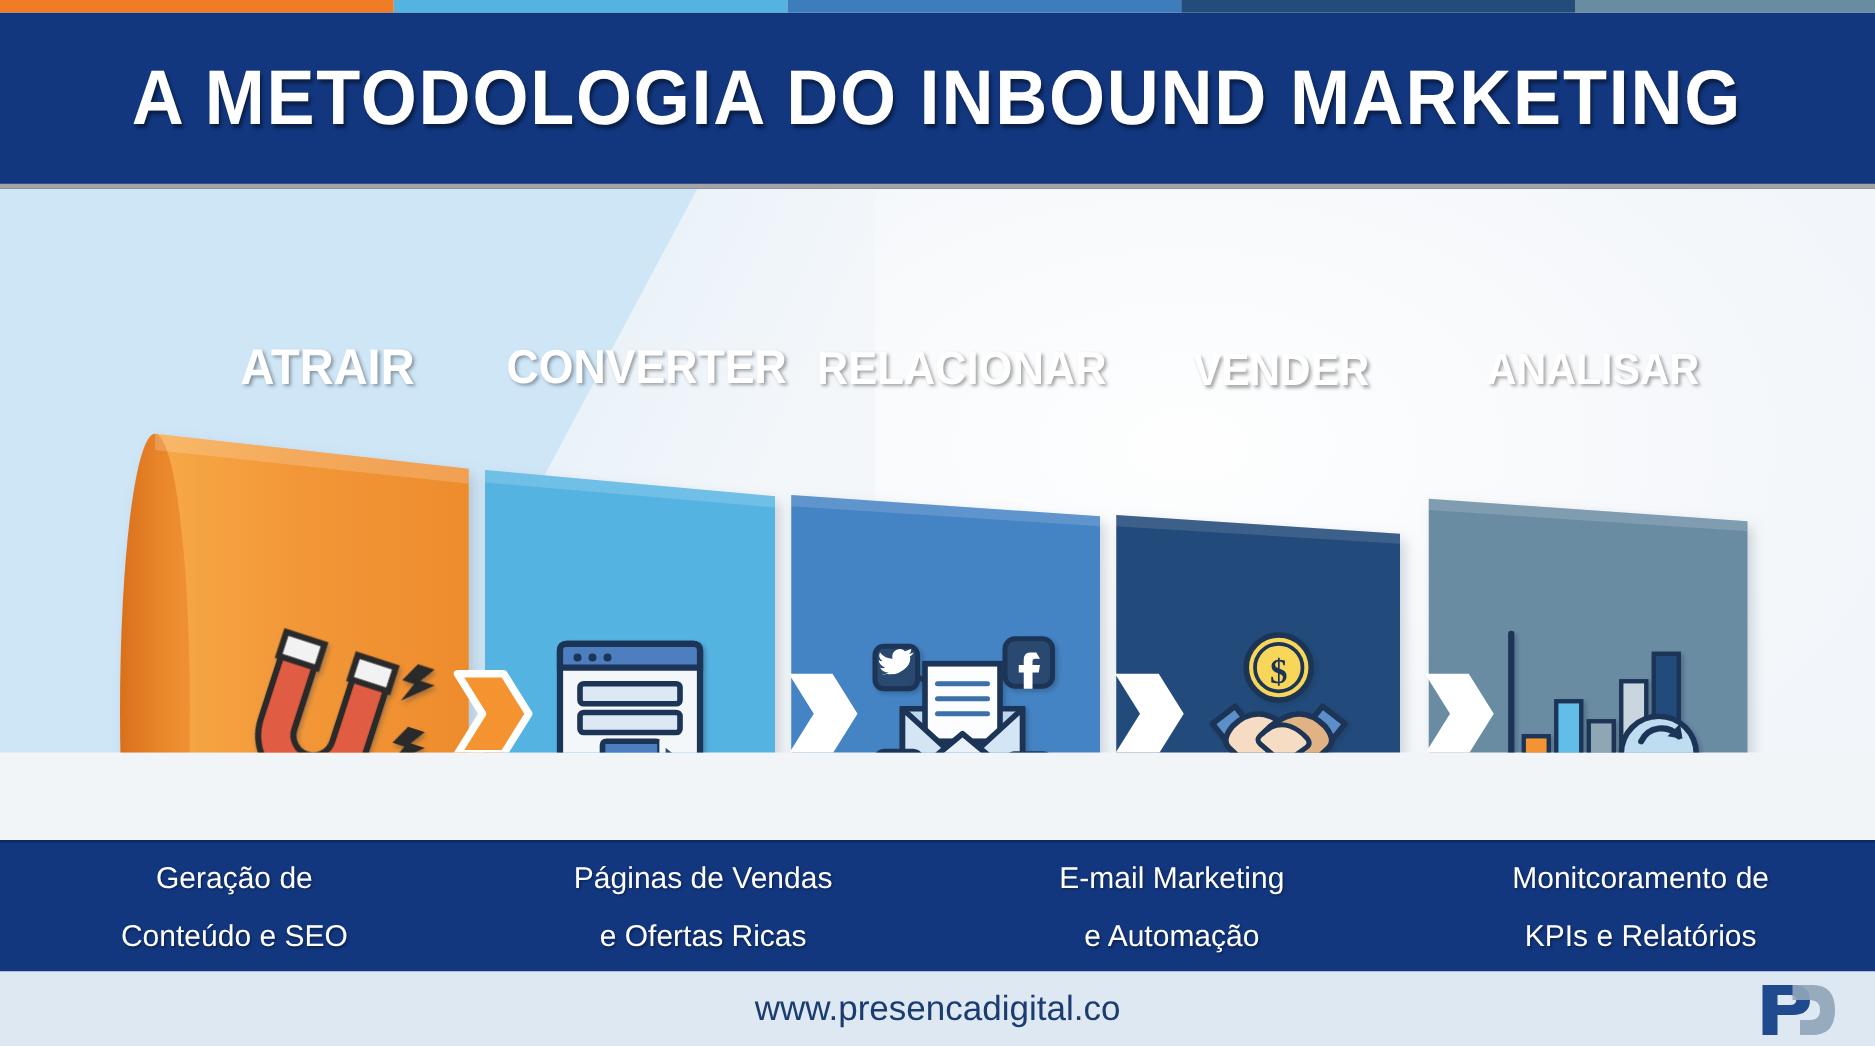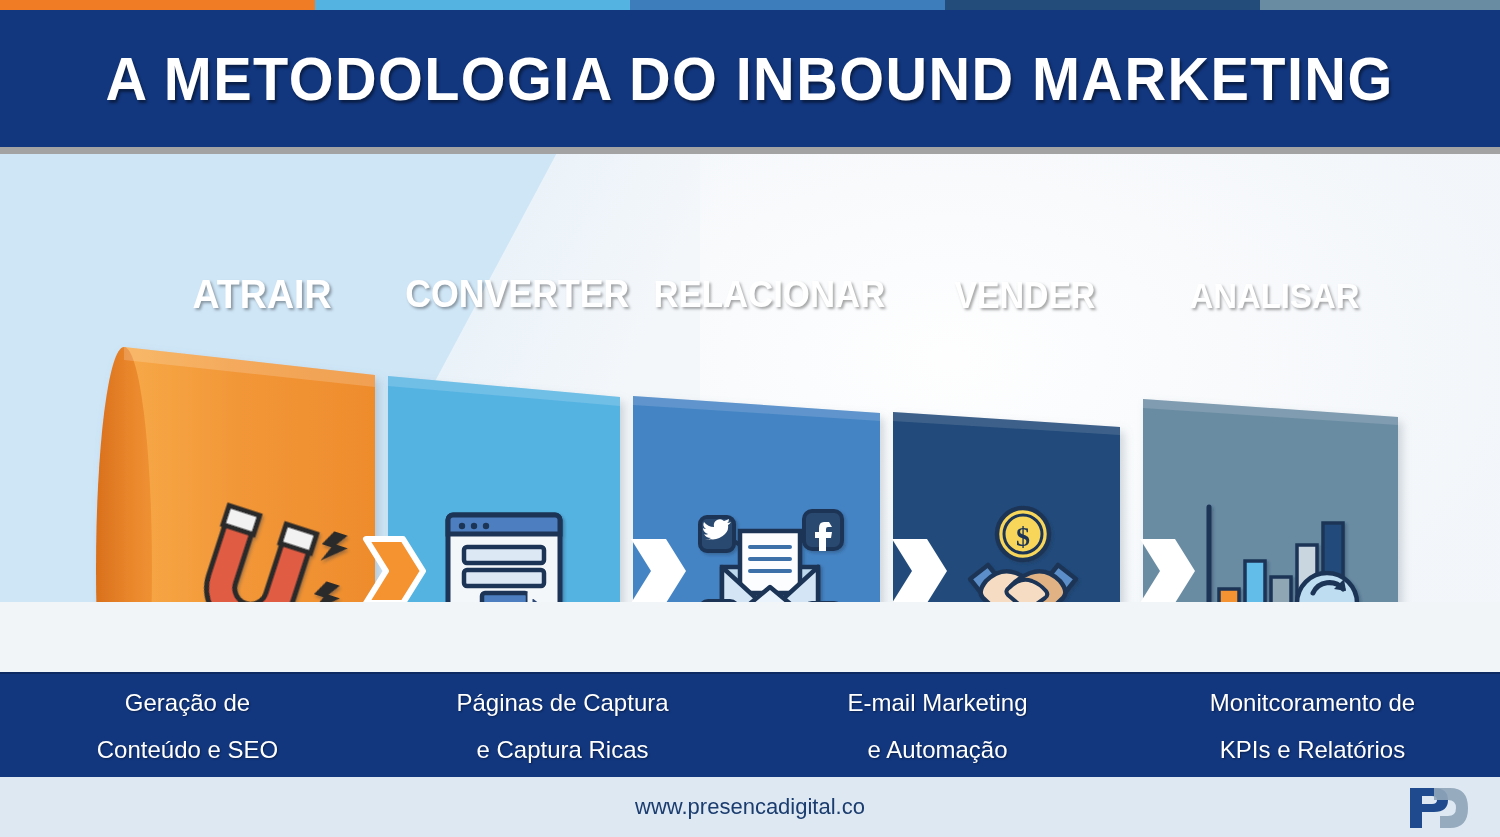--- a/index.html
+++ b/index.html
@@ -13,21 +13,21 @@
   
   .top-strip{position:absolute;top:0;left:0;width:1500px;height:10px;display:flex;z-index:6;}
   .top-strip span{height:100%;}
 
   
   .title-bar{
     position:absolute;top:10px;left:0;width:1500px;height:137px;
     background:#12377F;
     display:flex;align-items:center;justify-content:center;
     z-index:5;
-    border-bottom:7px solid #a3a3a3;
+    border-bottom:4px solid #a3a3a3;
   }
   .title-text{
     color:#ffffff;
     font-size:62px;
     font-weight:bold;
     letter-spacing:1.5px;
     transform:scaleX(0.93);
     text-shadow:2px 3px 3px rgba(0,0,0,0.45);
     white-space:nowrap;
     font-family:"Liberation Sans", sans-serif;
@@ -90,21 +90,21 @@
 
   
   .footer{
     position:absolute;top:777px;left:0;width:1500px;height:60px;
     background:#dde8f2;
     z-index:5;
   }
   .footer-url{
     position:absolute;top:0;left:0;width:1500px;height:60px;
     display:flex;align-items:center;justify-content:center;
-    color:#1b3c6e;font-size:22px;
+    color:#1b3c6e;font-size:28px;
     font-family:"Liberation Sans", sans-serif;
   }
   .logo{position:absolute;right:22px;top:5px;width:78px;height:52px;}
 </style>
 </head>
 <body>
 
 <div id="root">
 
   <div class="top-strip" id="topStrip">
@@ -280,21 +280,21 @@
 
     <div class="seg-label" style="left:188px;top:125px;font-size:40px;">ATRAIR</div>
     <div class="seg-label" style="left:398px;top:126px;font-size:38px;">CONVERTER</div>
     <div class="seg-label" style="left:646px;top:127px;font-size:37px;">RELACIONAR</div>
     <div class="seg-label" style="left:950px;top:128px;font-size:36px;">VENDER</div>
     <div class="seg-label" style="left:1184px;top:129px;font-size:35px;">ANALISAR</div>
   </div>
 
   <div class="caption-band" id="captionBand">
       <div class="caption-cell"><span>Geração de</span><span class="l2">Conteúdo e SEO</span></div>
-      <div class="caption-cell"><span>Páginas de Captura</span><span class="l2">e Captura Ricas</span></div>
+      <div class="caption-cell"><span>Páginas de Vendas</span><span class="l2">e Ofertas Ricas</span></div>
       <div class="caption-cell"><span>E-mail Marketing</span><span class="l2">e Automação</span></div>
       <div class="caption-cell"><span>Monitcoramento de</span><span class="l2">KPIs e  Relatórios</span></div>
     </div>
 
   <div class="footer">
     <div class="footer-url">www.presencadigital.co</div>
     <svg class="logo" viewBox="0 0 78 52">
       <path d="M10,6 L34,6 q14,0 14,12 q0,12 -14,12 L22,30 L22,46 L10,46 Z M22,14 L22,22 L32,22 q5,0 5,-4 q0,-4 -5,-4 Z" fill="#1F4B8E"></path>
       <path d="M34,6 L50,6 q18,0 18,20 q0,20 -18,20 L40,46 L40,34 L48,34 q8,0 8,-8 q0,-8 -8,-8 L34,18 Z" fill="#8FA5B8" opacity="0.92"></path>
     </svg>

